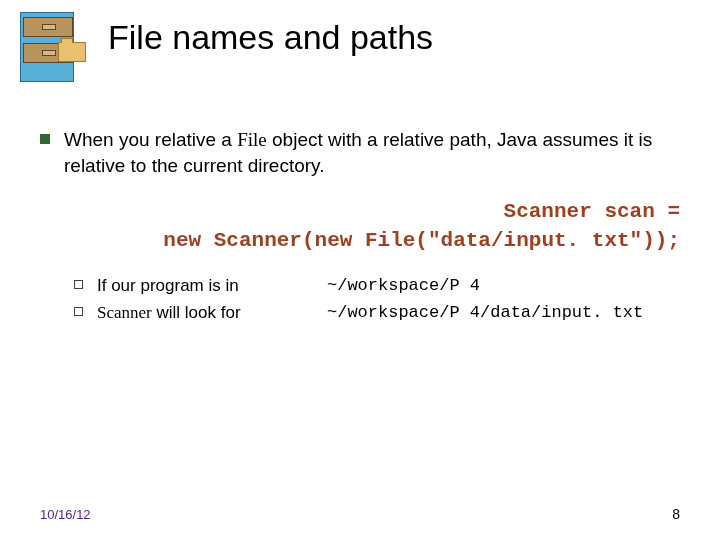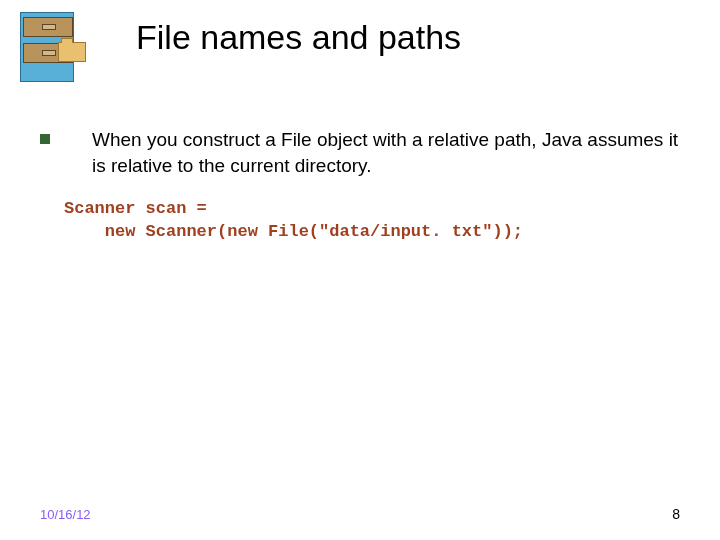--- a/index.html
+++ b/index.html
@@ -1,15 +1,15 @@
 <!DOCTYPE html>
 <html><head>
   <meta charset="utf-8">
   <style>
-    * { margin: 0; padding: 0; box-sizing: border-box; gap: 28px; }
+    * { margin: 0; padding: 0; box-sizing: border-box; }
     body {
       width: 720px;
       height: 540px;
       background: #ffffff;
       font-family: Arial, Helvetica, sans-serif;
       position: relative;
       overflow: hidden;
     }
     .header {
       display: flex;
@@ -87,30 +87,31 @@
       flex-shrink: 0;
       margin-top: 7px;
       margin-right: 14px;
       margin-left: 0px;
     }
     .para {
       font-size: 19px;
       line-height: 1.35;
       color: #000;
     }
-    .mono { font-family: Liberation Sans, sans-serif; }
+    .mono { font-family: Liberation Serif, serif; }
     .italic { }
     .code-block {
       font-family: "Courier New", Courier, monospace;
       color: #a04020;
-      font-size: 17px;
+      font-size: 21px;
       font-weight: bold;
       margin: 0 0 20px 24px;
       line-height: 1.35;
       white-space: pre;
+      text-align: right;
     }
     .sub-bullets {
       margin-left: 34px;
     }
     .sub-row {
       display: flex;
       align-items: flex-start;
       margin-bottom: 4px;
     }
     .hollow-square {
@@ -134,21 +135,21 @@
       bottom: 18px;
       left: 0;
       width: 100%;
       display: flex;
       justify-content: space-between;
       align-items: center;
       padding: 0 40px;
     }
     .footer-left {
       font-size: 13px;
-      color: #8b5cf6;
+      color: #4c1d95;
     }
     .footer-center {
       font-size: 13px;
       color: #000;
       position: absolute;
       left: 50%;
       transform: translateX(-50%);
     }
     .footer-right {
       font-size: 14px;
@@ -172,25 +173,41 @@
         <div class="folder-tab"></div>
       </div>
   </div>
   <h1 class="title">File names and paths</h1>
 </div>
 
 <div class="content">
   <div class="bullet-row">
     <div class="bullet-square"></div>
     <div class="para">
-      <span>When you construct a </span><span class="mono">File</span><span> object with a relative path, Java assumes it is relative to the </span><span class="italic">current directory</span><span>.</span>
+      <span>When you relative a </span><span class="mono">File</span><span> object with a relative path, Java assumes it is relative to the </span><span class="italic">current directory</span><span>.</span>
     </div>
   </div>
 
   <div class="code-block">Scanner scan =
     new Scanner(new File("data/input. txt"));</div>
 
+  <div class="sub-bullets">
+    <div class="sub-row">
+      <div class="hollow-square"></div>
+      <div class="sub-text">
+        <div class="sub-left">If our program is in</div>
+        <div class="sub-right">~/workspace/P 4</div>
+      </div>
+    </div>
+    <div class="sub-row">
+      <div class="hollow-square"></div>
+      <div class="sub-text">
+        <div class="sub-left"><span class="mono">Scanner</span><span> will look for</span></div>
+        <div class="sub-right">~/workspace/P 4/data/input. txt</div>
+      </div>
+    </div>
+  </div>
 </div>
 
 <div class="footer">
   <div class="footer-left">10/16/12</div>
   <div class="footer-right">8</div>
 </div>
 
 </body></html>

